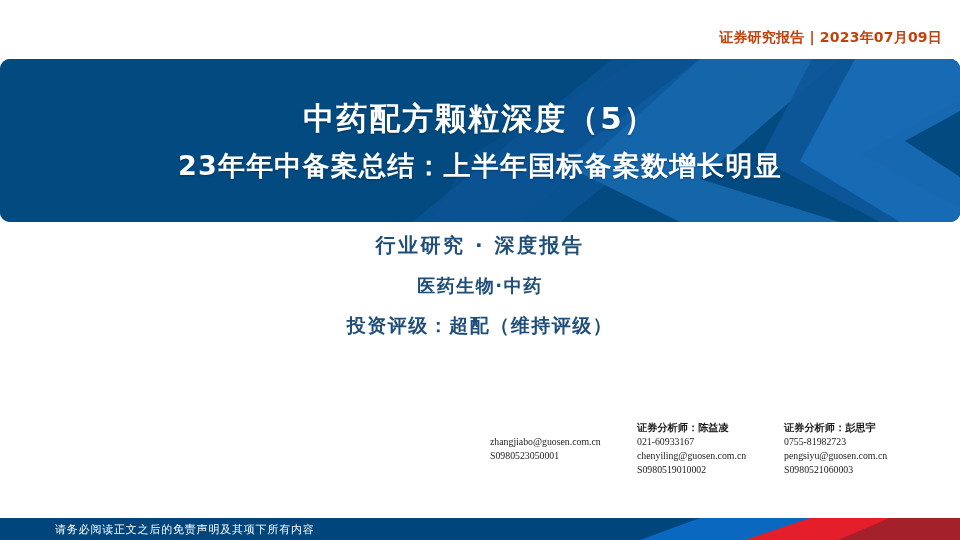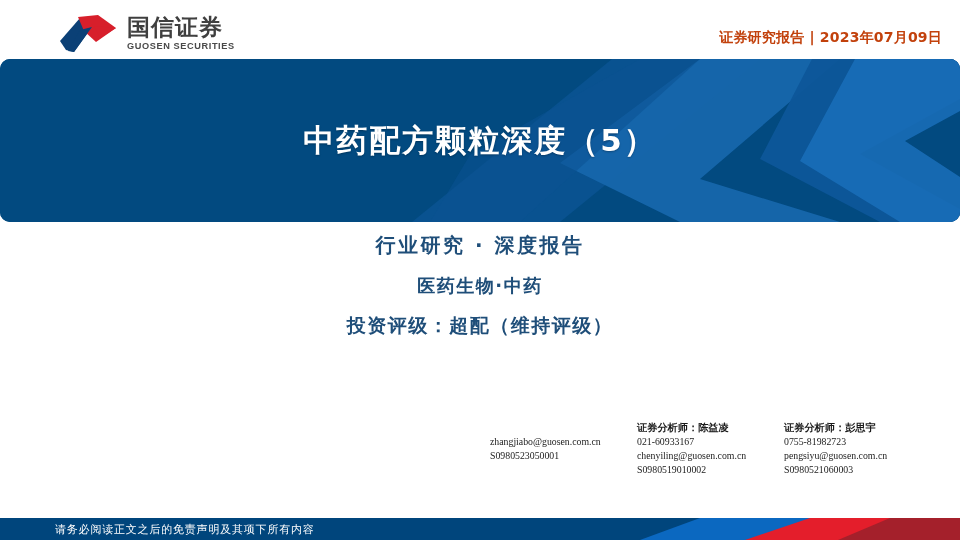--- a/index.html
+++ b/index.html
@@ -174,51 +174,38 @@
     letter-spacing: 0.8px;
     white-space: nowrap;
     font-family: "DejaVu Sans", "Liberation Sans", sans-serif;
   }
 </style>
 </head>
 <body>
 
 <div id="top-header">
 
-  <div id="brand-logo">
-    <div id="logo-mark">
-      <svg width="62" height="40" viewBox="0 0 62 40" xmlns="http://www.w3.org/2000/svg">
-        <path d="M2 27 L22 4 L34 13 L16 38 L8 36 Z" fill="#0b4076"></path>
-        <path d="M20 3 L40 1 L58 14 L38 28 L26 17 Z" fill="#d71f2b"></path>
-        <path d="M22 16 L34 13 L16 38 L10 37 Z" fill="#0b4076"></path>
-        <path d="M36 12 L58 14 L42 24 Z" fill="#d71f2b"></path>
-      </svg>
-    </div>
-    <div id="logo-text-block">
-      <div id="logo-cn">国信证券</div>
-      <div id="logo-en">GUOSEN SECURITIES</div>
-    </div>
-  </div>
 
   <div id="report-meta">证券研究报告 | 2023年07月09日</div>
 </div>
 
 <div id="hero-banner">
 
   <svg id="hero-deco" viewBox="0 0 960 163" preserveAspectRatio="none" xmlns="http://www.w3.org/2000/svg">
     <rect x="0" y="0" width="960" height="163" fill="#024a80"></rect>
     <path d="M612 0 L760 0 L560 163 L412 163 Z" fill="#0a5290" opacity="0.95"></path>
     <path d="M700 0 L840 0 L700 120 L840 163 L680 163 L560 104 Z" fill="#1767ad" opacity="0.92"></path>
     <path d="M812 0 L960 0 L960 40 L860 95 L960 150 L960 163 L880 163 L760 100 Z" fill="#0d5699" opacity="0.95"></path>
     <path d="M855 0 L960 0 L960 52 L905 82 L960 118 L960 163 L900 163 L800 102 Z" fill="#1a6fba" opacity="0.85"></path>
     <path d="M470 96 L640 0 L700 0 L520 163 L430 163 Z" fill="#0b5291" opacity="0.55"></path>
   </svg>
 
   <div id="hero-titles">
     <div class="hero-title-line" id="hero-title-main">中药配方颗粒深度（5）</div>
+    <div class="hero-title-line" id="hero-title-sub">23年年中备案总结：上半年国标备案数增长明显</div>
   </div>
 </div>
 
 <div id="mid-meta">
   <div class="mid-line" id="mid-industry">行业研究 · 深度报告</div>
   <div class="mid-line" id="mid-sector">医药生物·中药</div>
   <div class="mid-line" id="mid-rating">投资评级：超配（维持评级）</div>
 </div>
 
 <div id="analyst-row">

